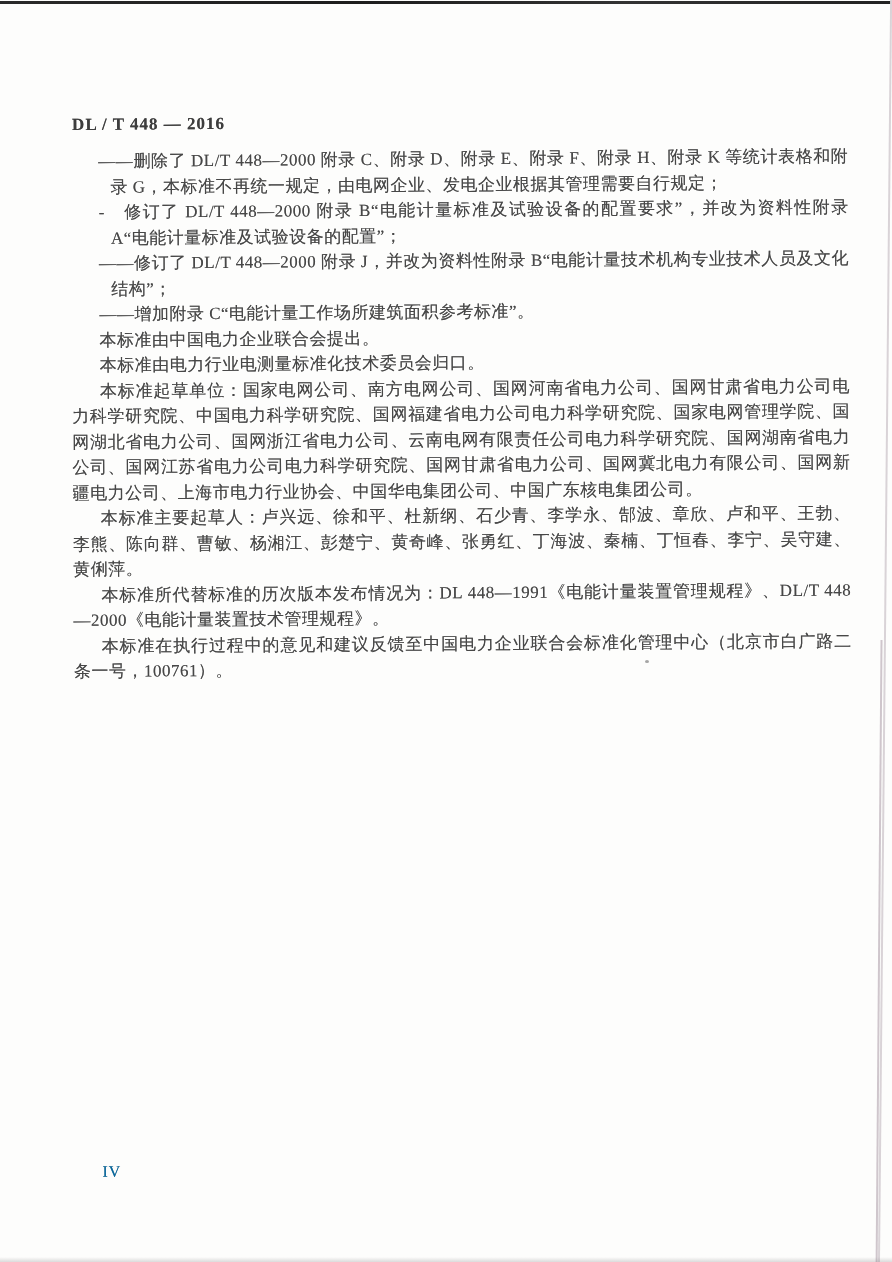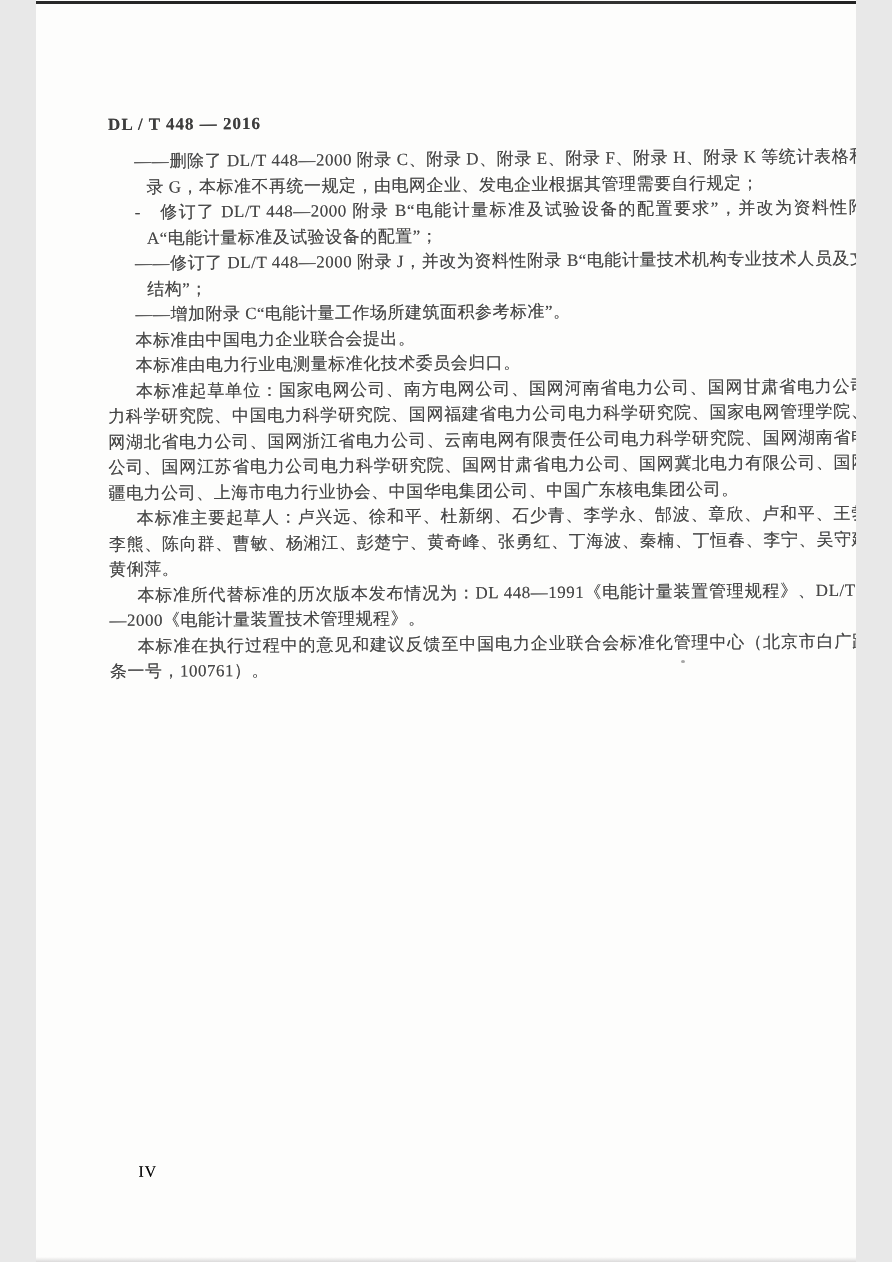--- a/index.html
+++ b/index.html
@@ -1,18 +1,18 @@
 <!DOCTYPE html>
 <html><head>
 <meta charset="utf-8">
 <style>
   html, body { margin: 0; padding: 0; background: #e8e8e8; }
   .page {
     position: relative;
-    width: 820px;
+    width: 892px;
     height: 1262px;
     margin: 0 auto;
     background: #fdfdfc;
     overflow: hidden;
     font-family: "Liberation Serif", "DejaVu Serif", serif;
     color: #454545;
   }
   
   .scan-top-line {
     position: absolute; top: 1px; left: 0; width: 100%; height: 3px;
@@ -46,21 +46,21 @@
   }
   .body-text {
     font-size: 17px; line-height: 25.5px; letter-spacing: 0.5px;
     text-align: justify; color: #474747;
     text-shadow: 0 0 0.6px rgba(80,80,80,0.65);
   }
   .fw-item { margin: 0; padding-left: 40px; text-indent: -12px; }
   .para { margin: 0; text-indent: 28px; }
   .page-number {
     position: absolute; left: 25px; top: 1048px;
-    font-size: 16px; letter-spacing: 1px; color: #000000;
+    font-size: 16px; letter-spacing: 1px; color: #0369a1;
     text-shadow: 0 0 0.5px rgba(90,90,90,0.6);
   }
 </style>
 </head>
 <body>
 
 <div class="page">
 
   <div class="scan-top-line"></div>
   <div class="scan-right-line-1"></div>

